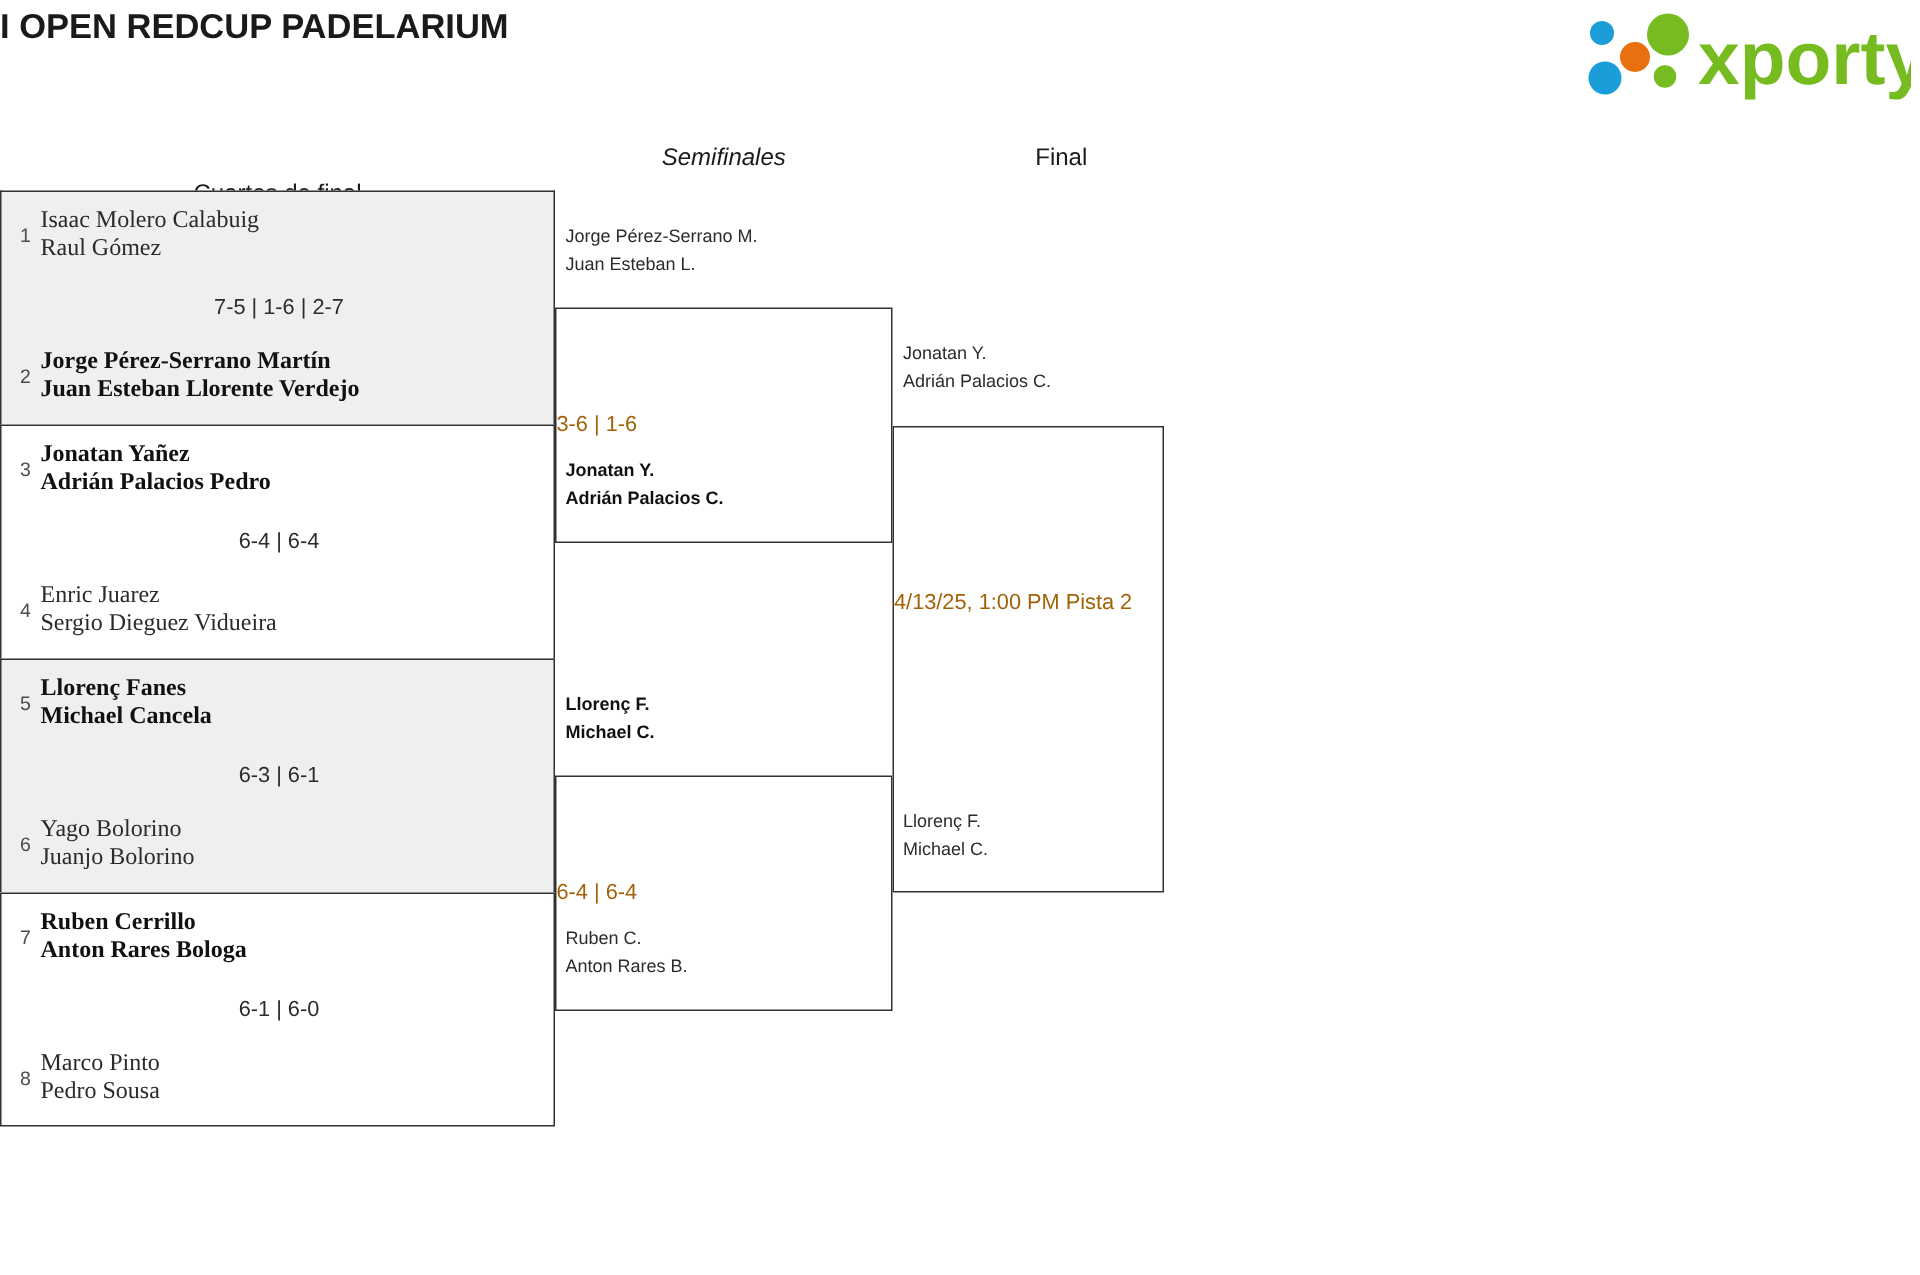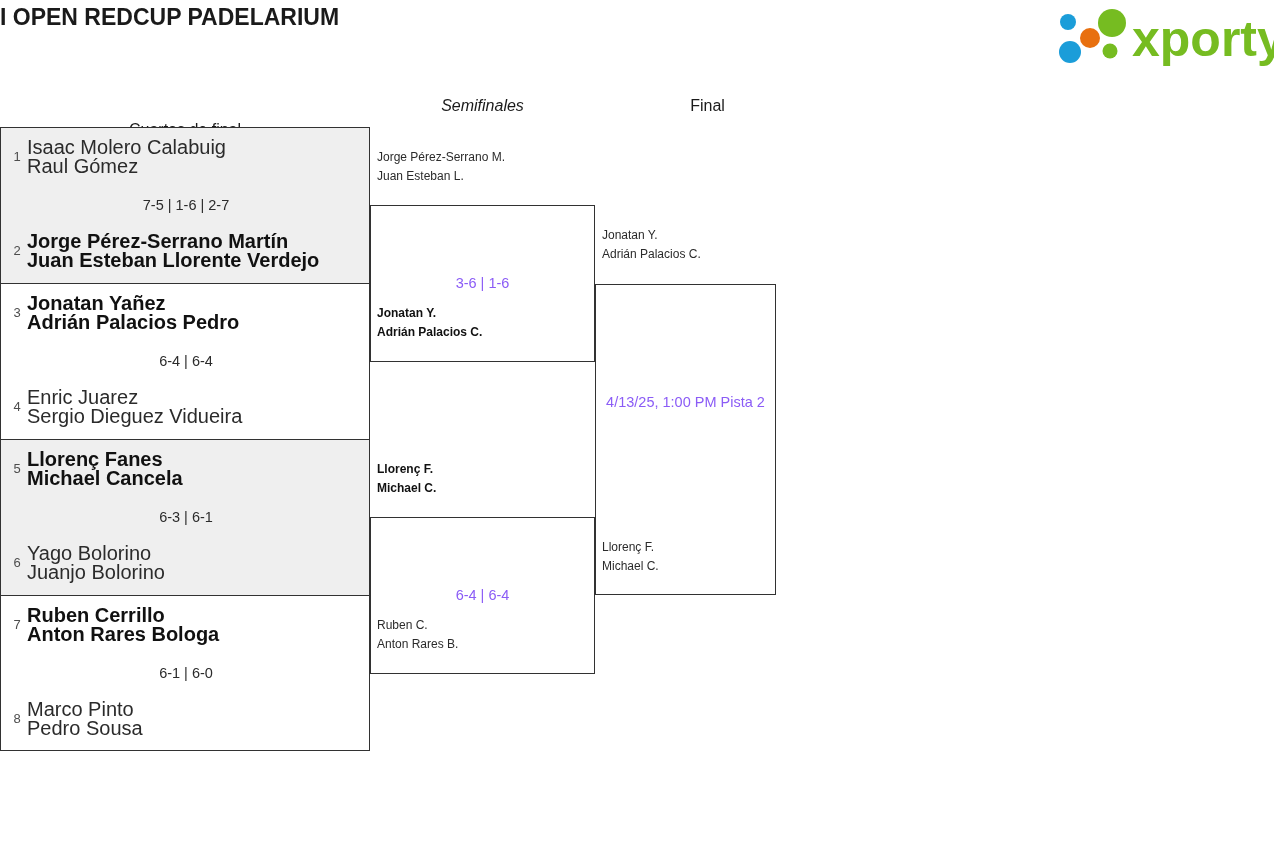--- a/index.html
+++ b/index.html
@@ -81,24 +81,25 @@
 
   .seed {
     width: 20px;
     flex: 0 0 20px;
     font-size: 13px;
     color: #4d4d4d;
     text-align: center;
     line-height: 16px;
   }
   .players {
-    font-size: 20px;
+    font-size: 16px;
     line-height: 18.5px;
     color: #2b2b2b;
     white-space: nowrap;
+    font-family: Liberation Serif, serif;
   }
   .players.winner {
     font-weight: 700;
     color: #111111;
   }
   .score {
     position: absolute;
     left: 0px;
     top: 69px;
     width: 370px;
@@ -110,23 +111,23 @@
 
   
   .match-box {
     position: absolute;
     border: 1px solid #323232;
     background: #ffffff;
   }
   .box-score {
     position: absolute;
     left: 0; right: 0;
-    text-align: center;
+    text-align: left;
     font-size: 14.5px;
-    color: #8b5cf6;
+    color: #a16207;
     white-space: nowrap;
   }
 
   
   .side-team {
     position: absolute;
     font-size: 12px;
     line-height: 18.5px;
     color: #2b2b2b;
     white-space: nowrap;

